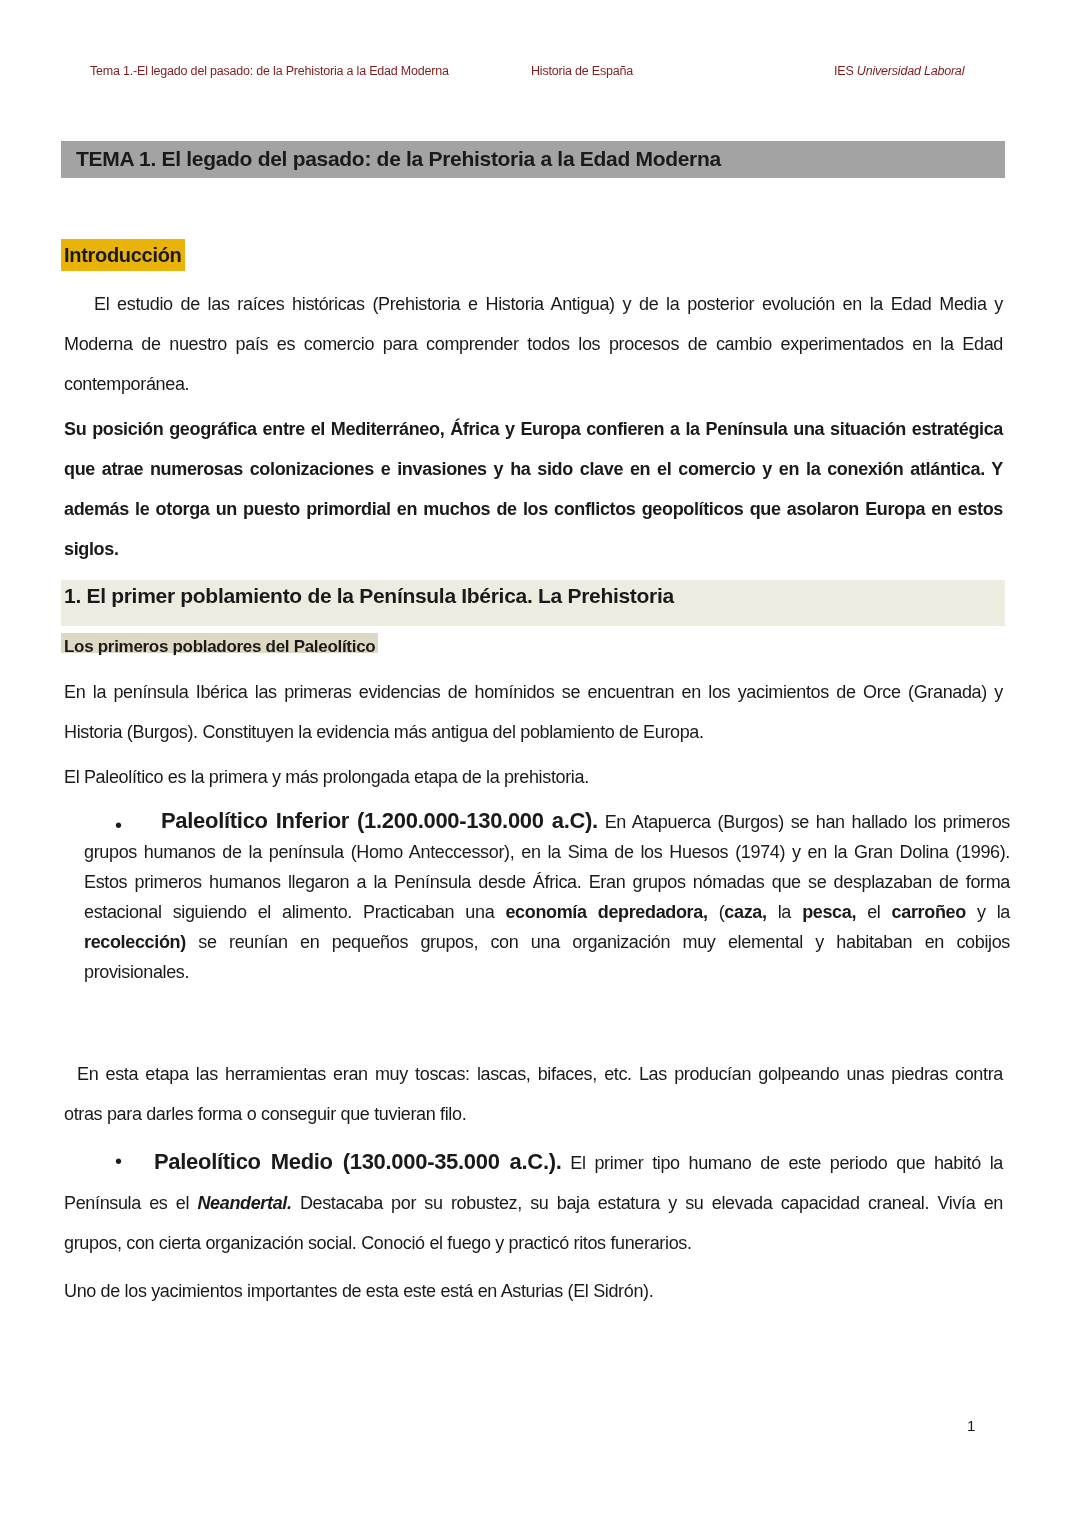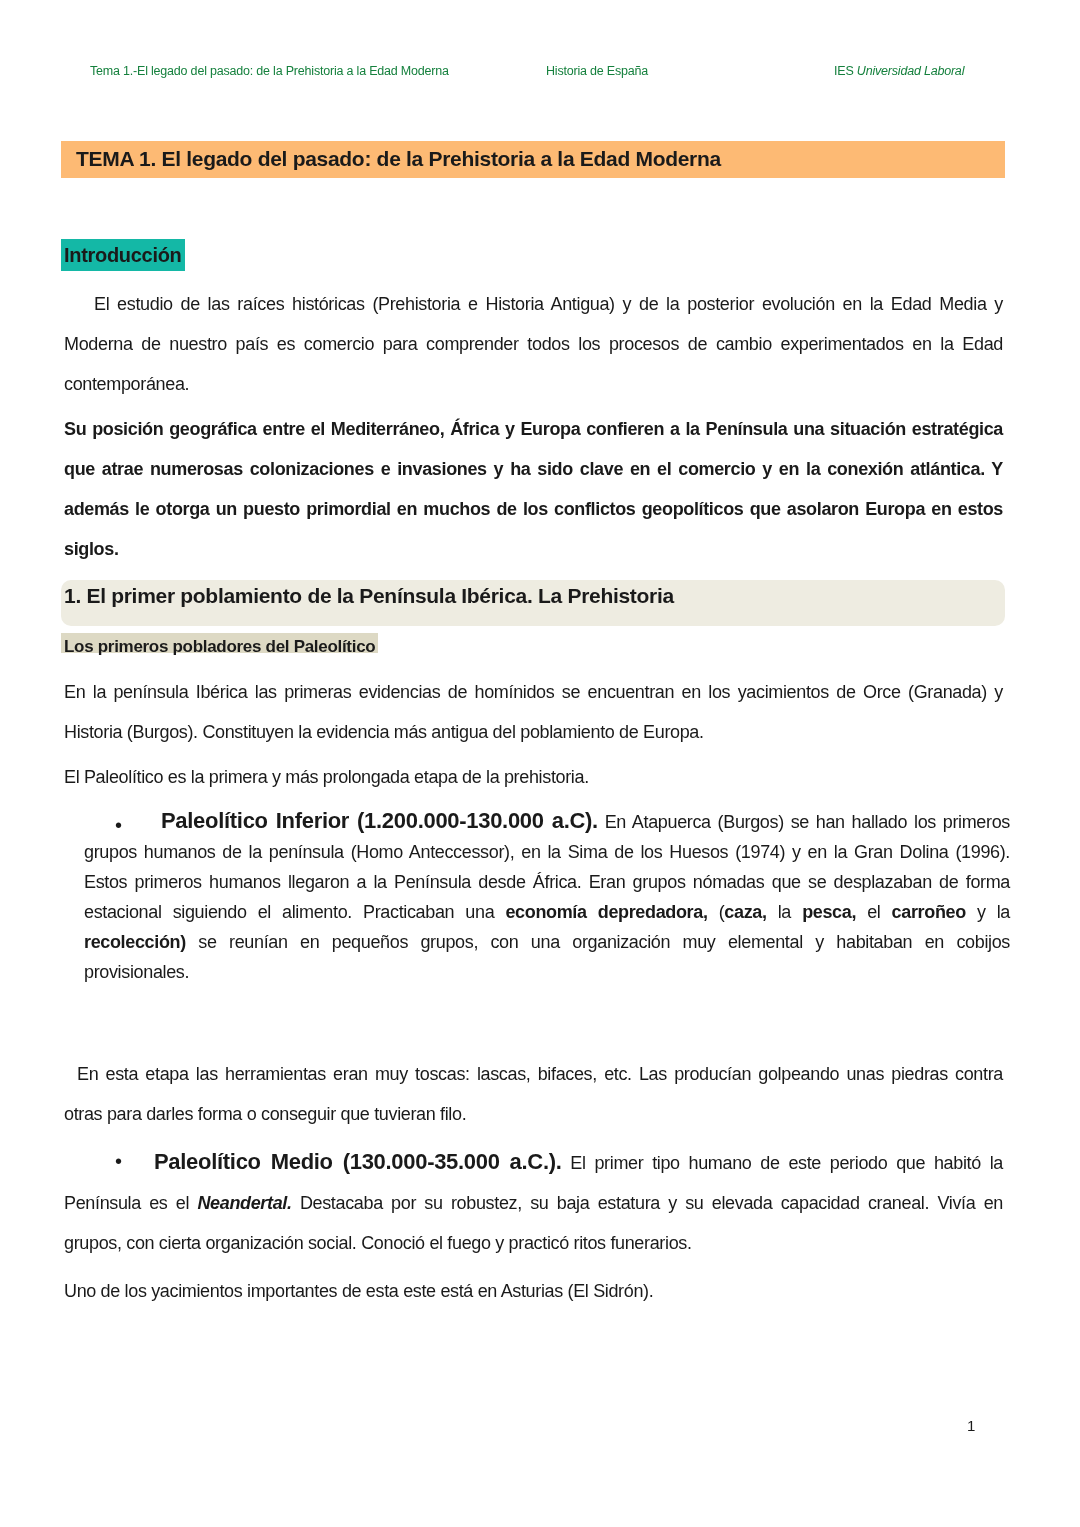--- a/index.html
+++ b/index.html
@@ -1,41 +1,41 @@
 <!DOCTYPE html>
 <html><head>
 <meta charset="utf-8">
 <style>
   html, body { margin: 0; padding: 0; background: #ffffff; }
   body { width: 1080px; height: 1527px; position: relative; overflow: hidden;
          font-family: "Liberation Sans", sans-serif; color: #1a1a1a; }
   .page-header { position: absolute; top: 64px; left: 0; width: 1080px; height: 20px;
-                 font-size: 12.5px; color: #15803d; }
+                 font-size: 12.5px; color: #7f1d1d; }
   .page-header span { position: absolute; top: 0; white-space: nowrap; letter-spacing: -0.2px; }
   .hdr-left { left: 90px; }
-  .hdr-center { left: 546px; text-align: center; }
+  .hdr-center { left: 531px; text-align: center; }
   .hdr-right { left: 834px; }
   .hdr-right em { font-style: italic; }
 
   .title-bar { position: absolute; left: 61px; top: 141px; width: 944px; height: 37px;
-               background: #fdba74; }
+               background: #a3a3a3; }
   .title-bar h1 { margin: 0; position: absolute; left: 15px; top: 6px; font-size: 21px;
                   font-weight: bold; letter-spacing: -0.3px; white-space: nowrap; }
 
   .intro-heading { position: absolute; left: 61px; top: 239px; height: 32px; padding: 0 3px;
-                   background: #14b8a6; }
+                   background: #eab308; }
   .intro-heading h2 { margin: 0; font-size: 20px; font-weight: bold; line-height: 32px;
                       letter-spacing: -0.3px; }
 
   .para { position: absolute; left: 64px; width: 939px; font-size: 18px; line-height: 40px;
           text-align: justify; letter-spacing: -0.35px; margin: 0; }
   .para.lastline { text-align-last: left; }
 
   .section-bar { position: absolute; left: 61px; top: 580px; width: 944px; height: 46px;
-                 background: #eeece1; border-radius: 10px; }
+                 background: #eeece1; }
   .section-bar h2 { margin: 0; position: absolute; left: 3px; top: 4px; font-size: 21px;
                     font-weight: bold; letter-spacing: -0.3px; white-space: nowrap; }
 
   .sub-heading { position: absolute; left: 61px; top: 633px; height: 20px; padding: 0 3px;
                  background: #ddd9c4; }
   .sub-heading h3 { margin: 0; font-size: 17px; font-weight: bold; line-height: 28px;
                     letter-spacing: -0.3px; white-space: nowrap; }
 
   .bullet-block { position: absolute; left: 84px; width: 926px; font-size: 18px; line-height: 30px;
                   text-align: justify; letter-spacing: -0.35px; margin: 0; }

